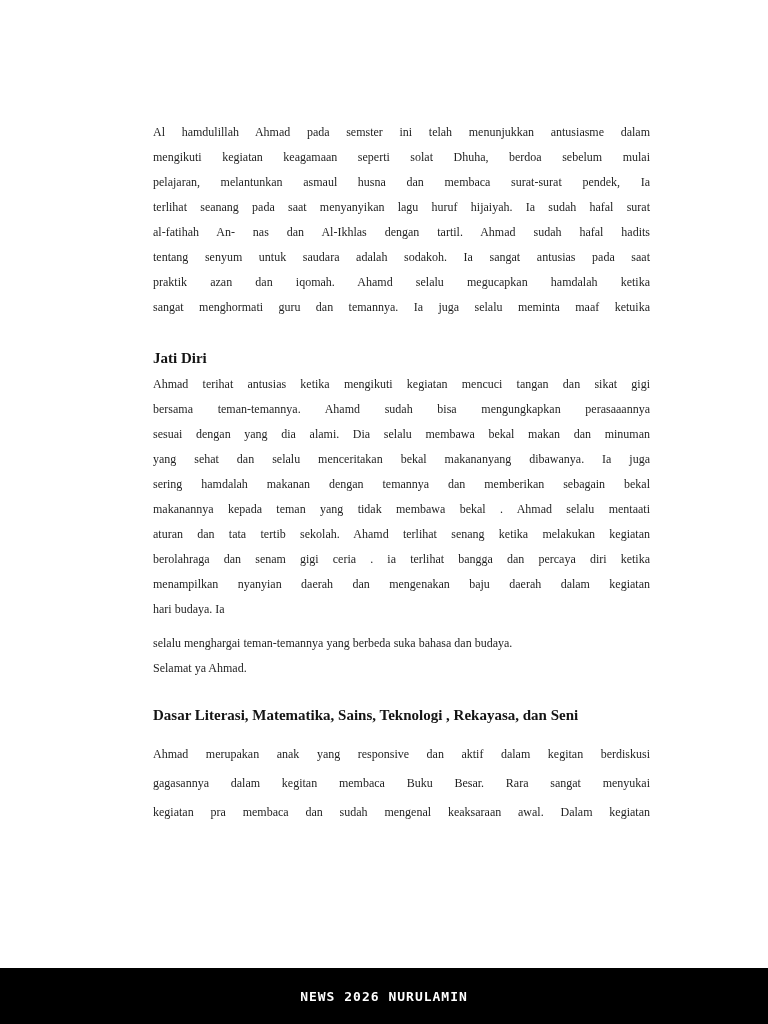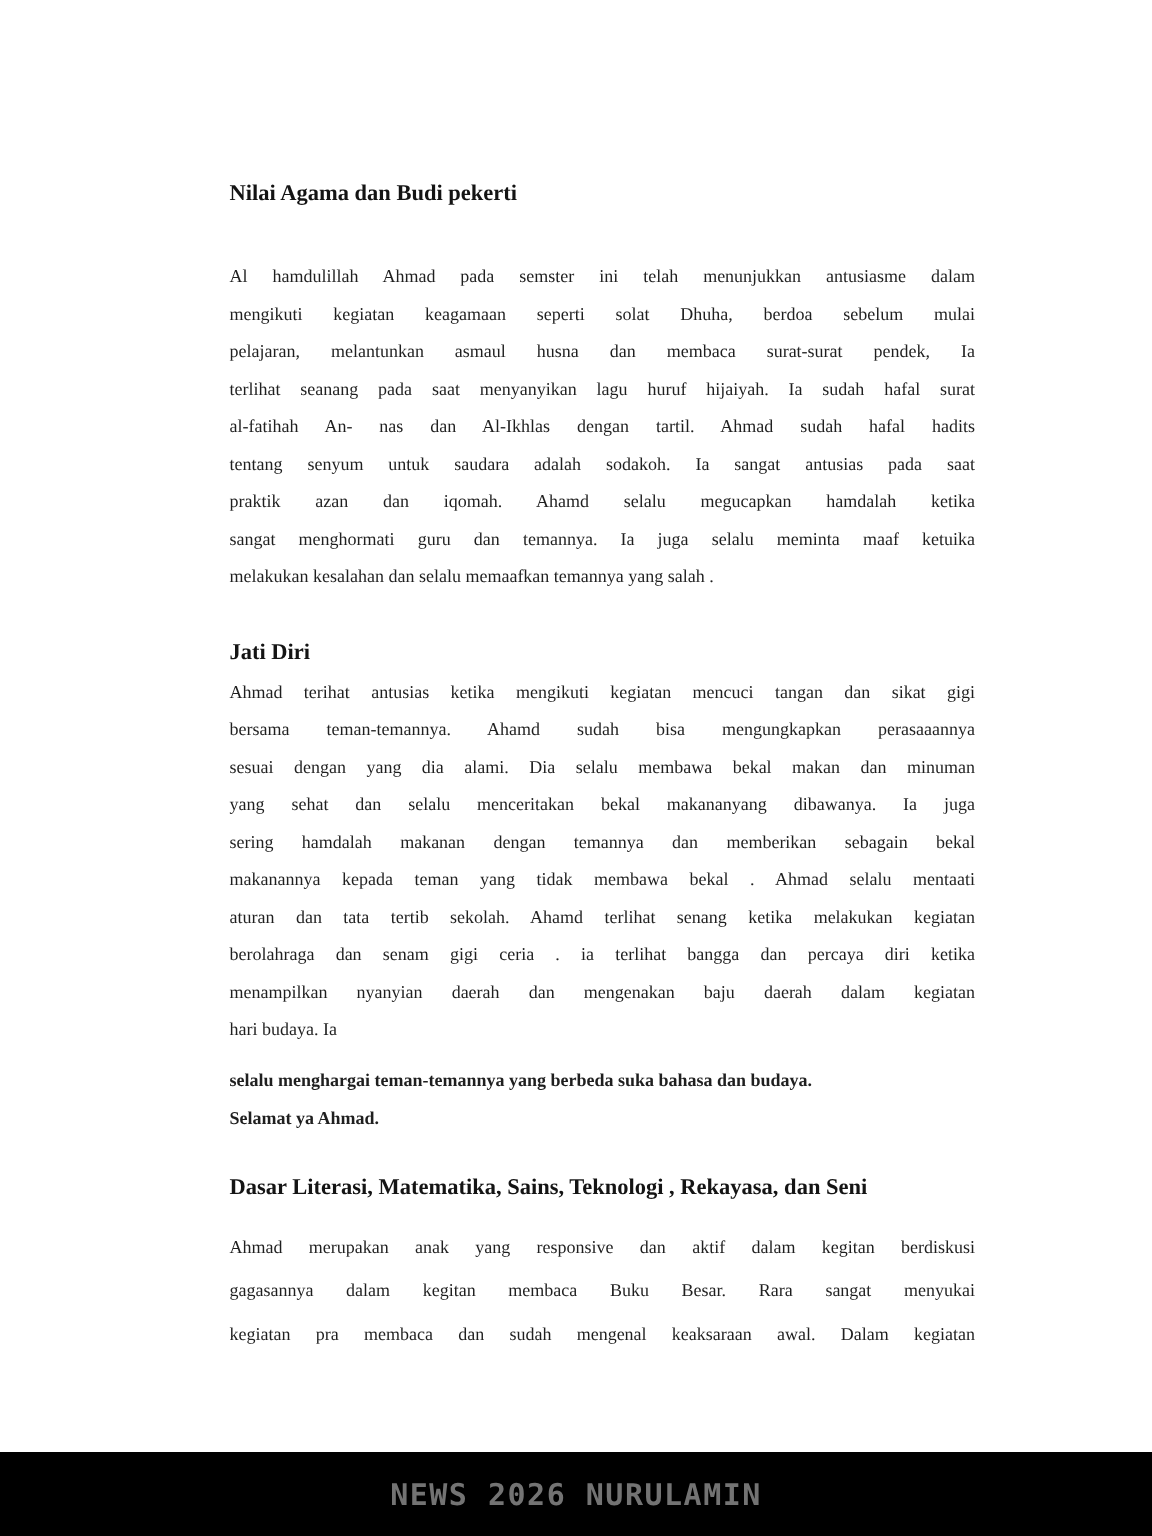--- a/index.html
+++ b/index.html
@@ -20,21 +20,21 @@
   .heading {
     font-weight: bold;
     color: #141414;
     font-size: 15px;
     line-height: 19px;
   }
   .h-title   { margin-bottom: 33px; }
   .h-jati    { margin-top: 25px; line-height: 27px; }
   .h-literasi{ margin-top: 24px;  line-height: 20px; }
   .para { }
-  .p-closing { margin-top: 9px; font-weight: bold; }
+  .p-closing { margin-top: 9px; }
   .p-literasi { margin-top: 15px; }
   .line {
     font-size: 12px;
     line-height: 25px;
     text-align: left;
     white-space: normal;
   }
   .p-literasi .line { line-height: 29px; }
   .j {
     text-align: justify;
@@ -45,43 +45,41 @@
     left: 0;
     bottom: 0;
     width: 768px;
     height: 56px;
     background: #000000;
     display: flex;
     align-items: center;
     justify-content: center;
   }
   .footer-text {
-    color: #737373;
+    color: #ffffff;
     font-family: "DejaVu Sans Mono", "Liberation Mono", monospace;
     font-weight: bold;
-    font-size: 20px;
+    font-size: 13px;
     letter-spacing: 1px;
   }
 </style>
 </head>
 <body>
 
 <div class="content">
 
-  <div class="heading h-title">Nilai Agama dan Budi pekerti</div>
   <div class="para">
     <div class="line j">Al hamdulillah Ahmad pada semster ini telah menunjukkan antusiasme dalam</div>
     <div class="line j">mengikuti kegiatan keagamaan seperti solat Dhuha, berdoa sebelum mulai</div>
     <div class="line j">pelajaran, melantunkan asmaul husna dan membaca surat-surat pendek, Ia</div>
     <div class="line j">terlihat seanang pada saat menyanyikan lagu huruf hijaiyah. Ia sudah hafal surat</div>
     <div class="line j">al-fatihah An- nas dan Al-Ikhlas dengan tartil. Ahmad sudah hafal hadits</div>
     <div class="line j">tentang senyum untuk saudara adalah sodakoh. Ia sangat antusias pada saat</div>
     <div class="line j">praktik azan dan iqomah. Ahamd selalu megucapkan hamdalah ketika</div>
     <div class="line j">sangat menghormati guru dan temannya. Ia juga selalu meminta maaf ketuika</div>
-    <div class="line">melakukan kesalahan dan selalu memaafkan temannya yang salah .</div>
   </div>
 
   <div class="heading h-jati">Jati Diri</div>
   <div class="para">
     <div class="line j">Ahmad terihat antusias ketika mengikuti kegiatan mencuci tangan dan sikat gigi</div>
     <div class="line j">bersama teman-temannya. Ahamd sudah bisa mengungkapkan perasaaannya</div>
     <div class="line j">sesuai dengan yang dia alami. Dia selalu membawa bekal makan dan minuman</div>
     <div class="line j">yang sehat dan selalu menceritakan bekal makananyang dibawanya. Ia juga</div>
     <div class="line j">sering hamdalah makanan dengan temannya dan memberikan sebagain bekal</div>
     <div class="line j">makanannya kepada teman yang tidak membawa bekal . Ahmad selalu mentaati</div>

